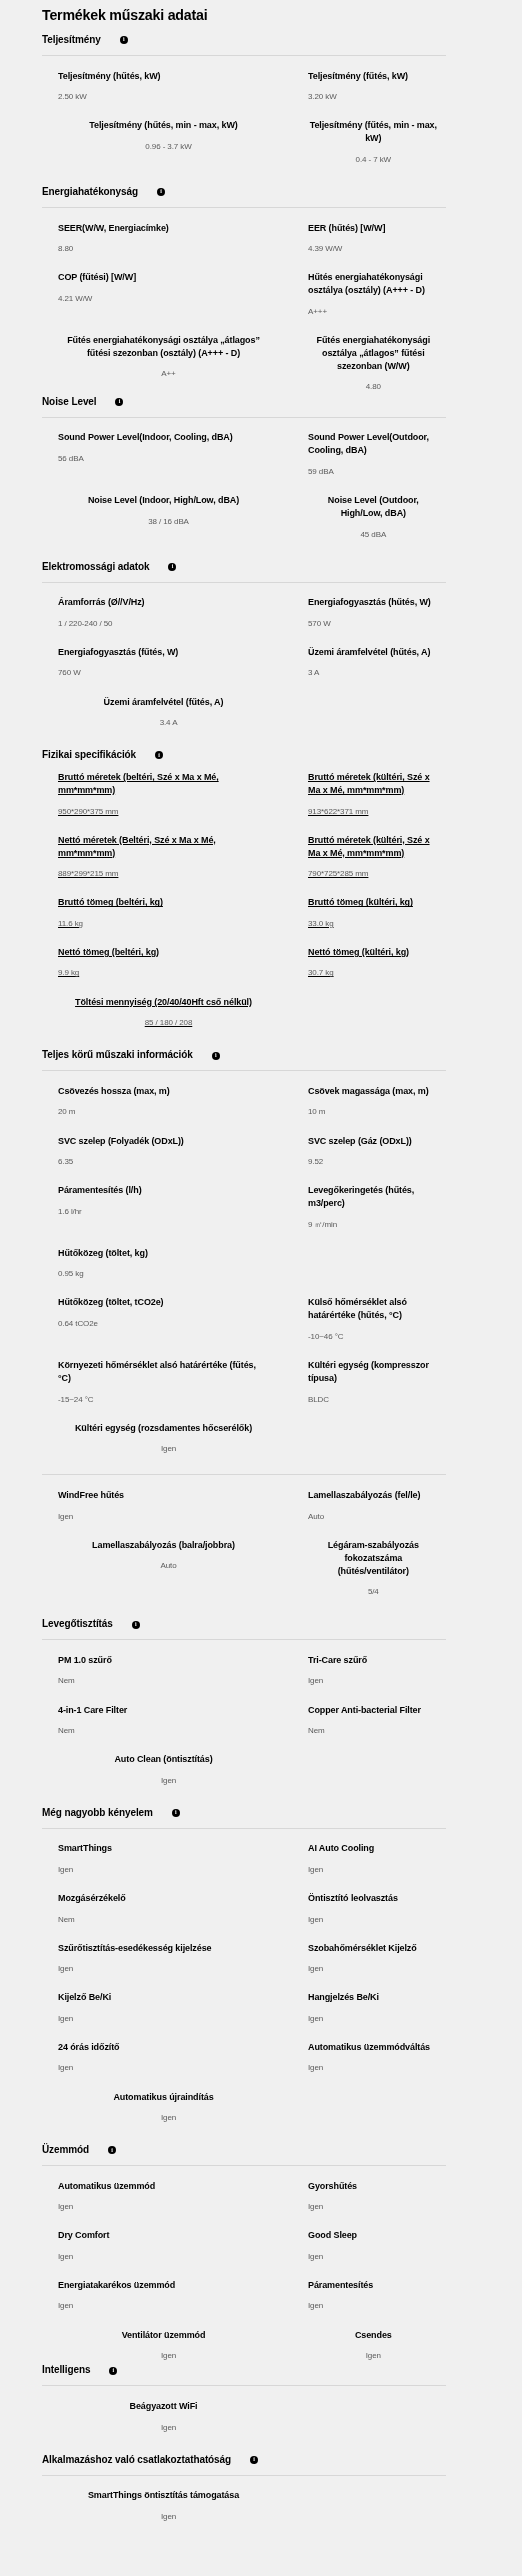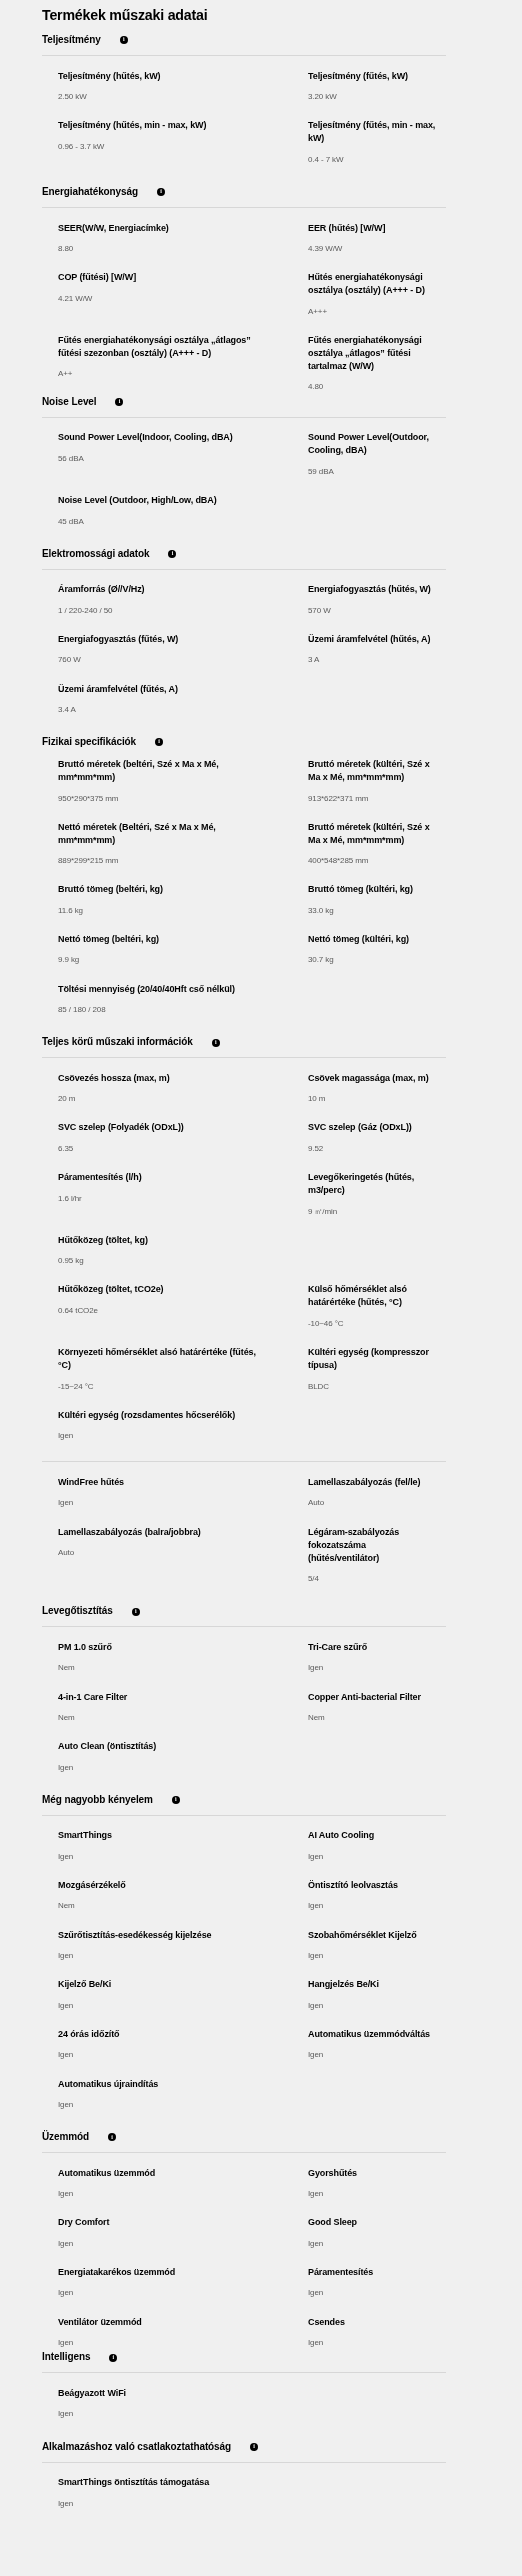--- a/index.html
+++ b/index.html
@@ -25,26 +25,26 @@
   .info-icon{
     flex:0 0 auto;width:8px;height:8px;border-radius:50%;
     background:#000;color:#fff;
     font-family:"Liberation Serif","DejaVu Serif",serif;
     font-size:5.8px;font-weight:700;font-style:normal;
     display:inline-flex;align-items:center;justify-content:center;
     cursor:pointer;user-select:none;line-height:1;
   }
   .divider{border:0;border-top:0.5px solid #d7d7d7;margin:7.4px 0 0 0;}
   .rows{padding-top:13.7px;margin-left:16px;}
-  .rows.no-div{padding-top:8.4px;}
+  .rows.no-div{padding-top:8.4px;text-decoration:underline;}
   .spec-row{
     display:grid;grid-template-columns:250px 1fr;
     align-items:start;margin-bottom:17px;
   }
-  .spec-row:last-child{margin-bottom:17px;}
+  .spec-row:last-child{margin-bottom:17px;text-align:center;}
   .cell{min-height:5.3px;padding-right:7.4px;}
   .cell .label{
     font-size:9px;font-weight:700;letter-spacing:-0.1px;
     line-height:1.45;max-width:211px;
   }
   .cell .value{
     font-size:8px;color:#5b5b5b;line-height:1.4;
     margin-top:8.4px;max-width:221px;letter-spacing:-0.1px;
   }
 </style>
@@ -109,21 +109,21 @@
               <div class="label">Hűtés energiahatékonysági osztálya (osztály) (A+++ - D)</div>
               <div class="value">A+++</div>
             </div>
           </div>
           <div class="spec-row">
             <div class="cell">
               <div class="label">Fűtés energiahatékonysági osztálya „átlagos” fűtési szezonban (osztály) (A+++ - D)</div>
               <div class="value">A++</div>
             </div>
             <div class="cell">
-              <div class="label">Fűtés energiahatékonysági osztálya „átlagos” fűtési tartalmaz (W/W)</div>
+              <div class="label">Fűtés energiahatékonysági osztálya „átlagos” fűtési szezonban (W/W)</div>
               <div class="value">4.80</div>
             </div>
           </div>
         </div>
       </section>
       <section class="spec-section tight">
         <h2 class="sec-head">
           <span>Noise Level</span>
           <span class="info-icon">i</span>
         </h2>
@@ -134,20 +134,24 @@
               <div class="label">Sound Power Level(Indoor, Cooling, dBA)</div>
               <div class="value">56 dBA</div>
             </div>
             <div class="cell">
               <div class="label">Sound Power Level(Outdoor, Cooling, dBA)</div>
               <div class="value">59 dBA</div>
             </div>
           </div>
           <div class="spec-row">
             <div class="cell">
+              <div class="label">Noise Level (Indoor, High/Low, dBA)</div>
+              <div class="value">38 / 16 dBA</div>
+            </div>
+            <div class="cell">
               <div class="label">Noise Level (Outdoor, High/Low, dBA)</div>
               <div class="value">45 dBA</div>
             </div>
           </div>
         </div>
       </section>
       <section class="spec-section">
         <h2 class="sec-head">
           <span>Elektromossági adatok</span>
           <span class="info-icon">i</span>
@@ -199,21 +203,21 @@
               <div class="value">913*622*371 mm</div>
             </div>
           </div>
           <div class="spec-row">
             <div class="cell">
               <div class="label">Nettó méretek (Beltéri, Szé x Ma x Mé, mm*mm*mm)</div>
               <div class="value">889*299*215 mm</div>
             </div>
             <div class="cell">
               <div class="label">Bruttó méretek (kültéri, Szé x Ma x Mé, mm*mm*mm)</div>
-              <div class="value">400*548*285 mm</div>
+              <div class="value">790*725*285 mm</div>
             </div>
           </div>
           <div class="spec-row">
             <div class="cell">
               <div class="label">Bruttó tömeg (beltéri, kg)</div>
               <div class="value">11.6 kg</div>
             </div>
             <div class="cell">
               <div class="label">Bruttó tömeg (kültéri, kg)</div>
               <div class="value">33.0 kg</div>

